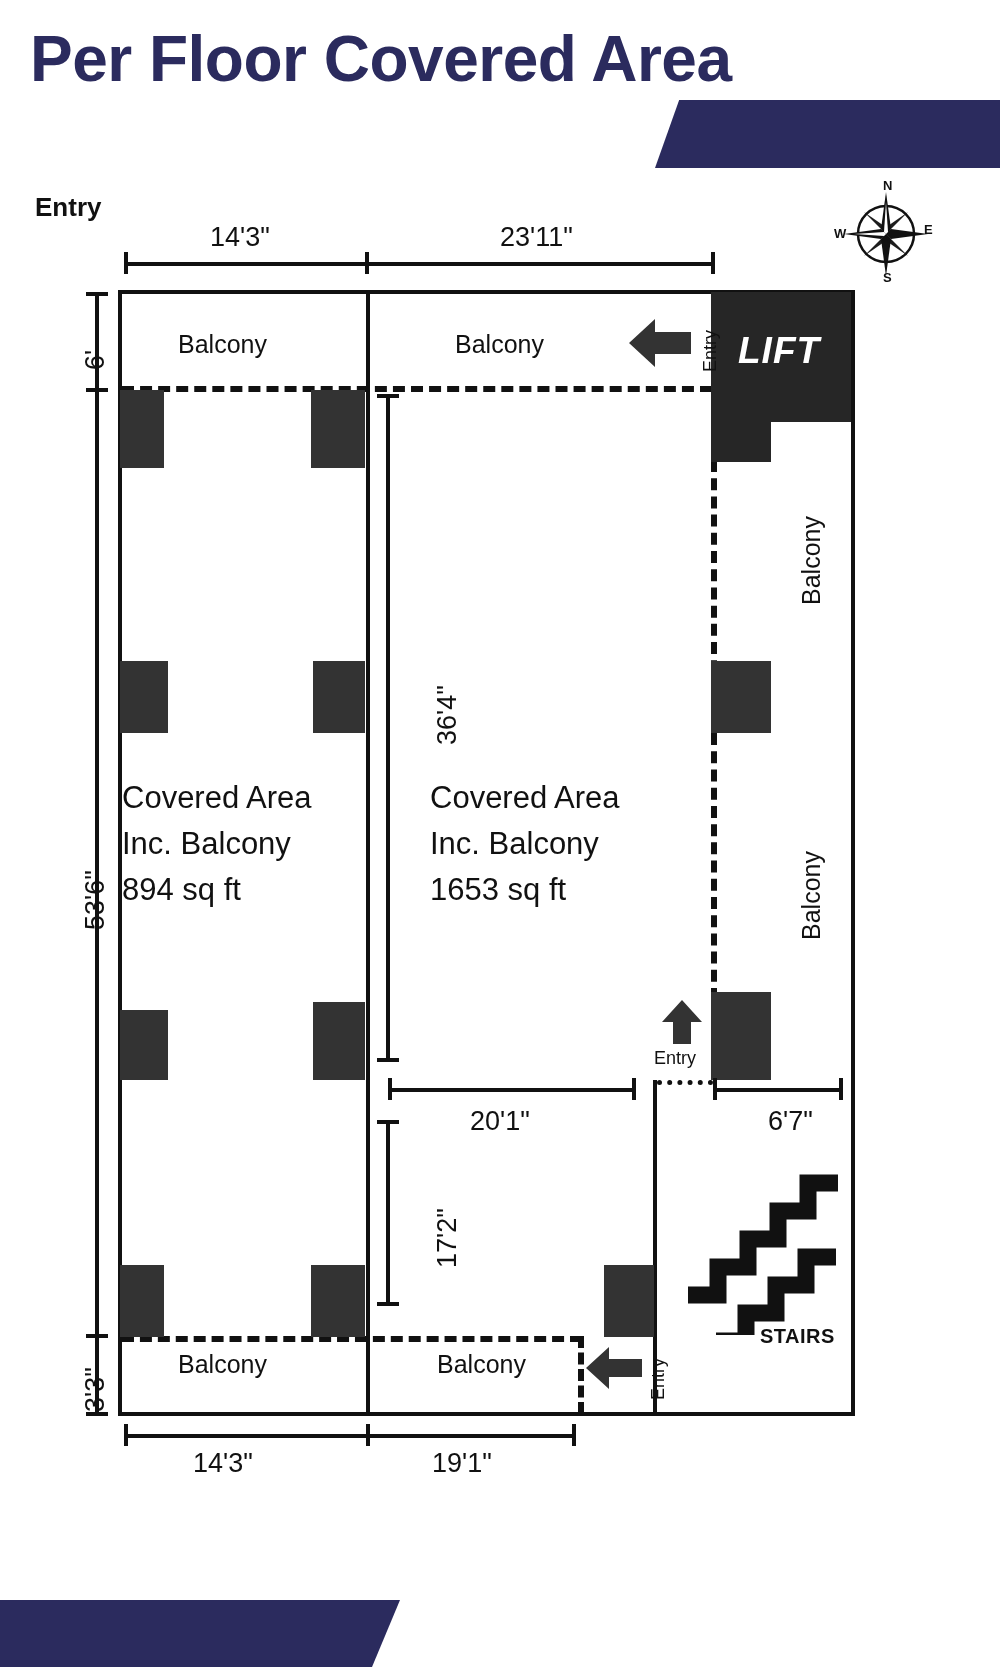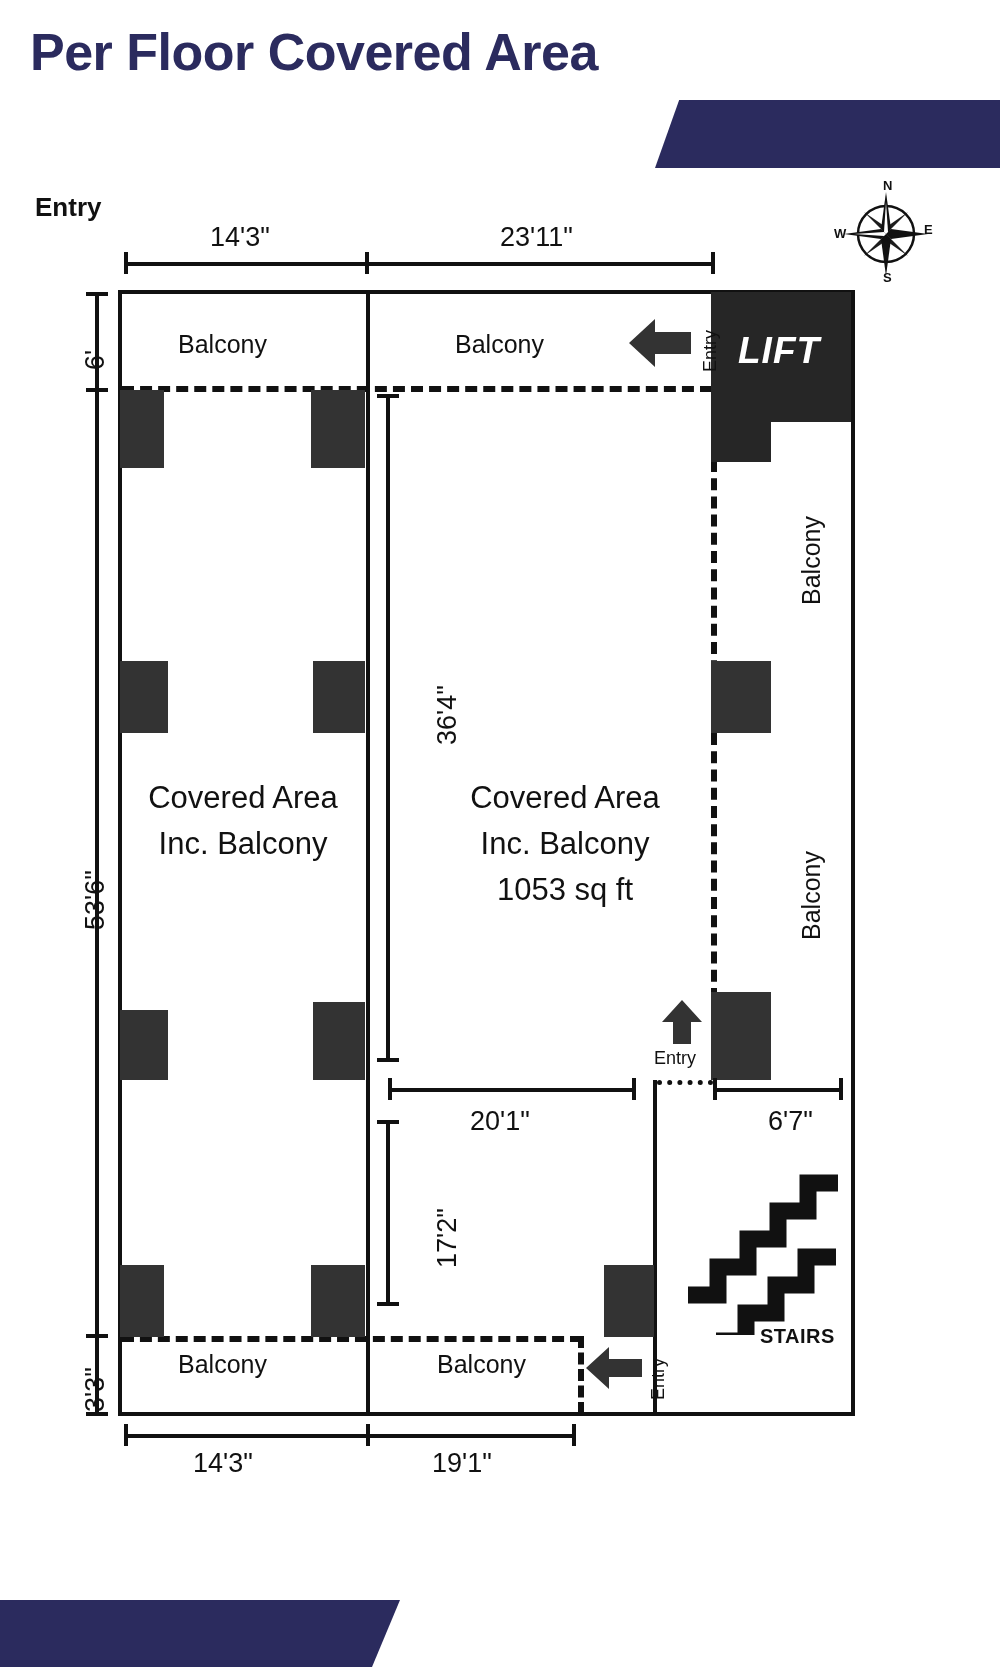--- a/index.html
+++ b/index.html
@@ -6,21 +6,21 @@
   html, body { margin:0; padding:0; }
   body {
     width:1000px; height:1667px; position:relative;
     background:#ffffff;
     font-family:"Liberation Sans", sans-serif;
     overflow:hidden;
   }
   
   #page-title {
     position:absolute; left:30px; top:22px;
-    font-size:52px; font-weight:bold; letter-spacing:-0.5px;
+    font-size:64px; font-weight:bold; letter-spacing:-0.5px;
     color:#2b2b5e; white-space:nowrap;
   }
   #header-ribbon {
     position:absolute; left:655px; top:100px;
     width:345px; height:68px;
     background:#2b2b5e;
     clip-path: polygon(7% 0%, 100% 0%, 100% 100%, 0% 100%);
   }
   #footer-ribbon {
     position:absolute; left:0px; top:1600px;
@@ -67,21 +67,21 @@
   
   .room-label {
     position:absolute; font-size:25px; color:#111; white-space:nowrap;
     text-align:center;
   }
   .room-label.vert {
     transform-origin:0 0; transform:rotate(-90deg);
   }
   .area-text {
     position:absolute; font-size:31px; color:#111; line-height:1.48;
-    text-align:center; white-space:nowrap;
+    white-space:nowrap;
   }
   #lift-text {
     position:absolute; font-size:37px; font-weight:bold; color:#ffffff;
     letter-spacing:1px;
   }
   .entry-label {
     position:absolute; font-size:18px; color:#111; white-space:nowrap;
     transform-origin:0 0; transform:rotate(-90deg);
   }
   .entry-label.horiz { transform:none; }
@@ -176,25 +176,26 @@
 <div class="room-label" style="left:178px; top:330px;">Balcony</div>
 <div class="room-label" style="left:455px; top:330px;">Balcony</div>
 <div class="room-label vert" style="left:797px; top:605px;">Balcony</div>
 <div class="room-label vert" style="left:797px; top:940px;">Balcony</div>
 <div class="room-label" style="left:178px; top:1350px;">Balcony</div>
 <div class="room-label" style="left:437px; top:1350px;">Balcony</div>
 
 <div class="area-text" style="left:122px; top:775px; width:242px;">
   <div>Covered Area</div>
   <div>Inc. Balcony</div>
+  <div>894 sq ft</div>
 </div>
 <div class="area-text" style="left:430px; top:775px; width:270px;">
   <div>Covered Area</div>
   <div>Inc. Balcony</div>
-  <div>1053 sq ft</div>
+  <div>1653 sq ft</div>
 </div>
 
 <div style="position:absolute; left:629px; top:317px;">
   <svg width="62" height="52" viewBox="0 0 62 52">
     <polygon points="0,26 26,2 26,15 62,15 62,37 26,37 26,50" fill="#333"></polygon>
   </svg>
 </div>
 <div class="entry-label" style="left:700px; top:372px;">Entry</div>
 
 <div style="position:absolute; left:660px; top:1000px;">

